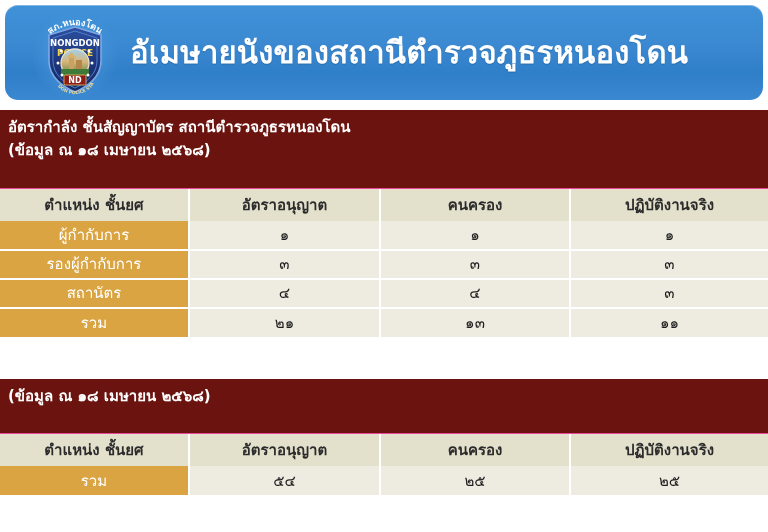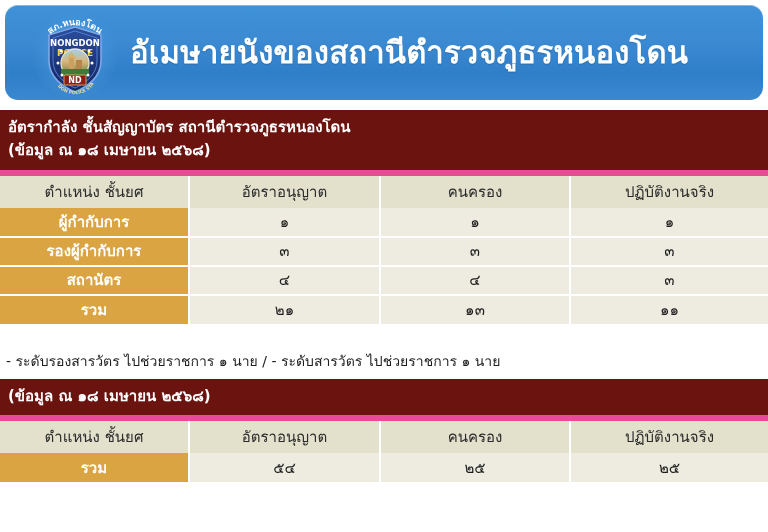--- a/index.html
+++ b/index.html
@@ -27,52 +27,52 @@
   }
 
   
   .logo { position:absolute; left:26px; top:6px; width:88px; height:88px; }
   .logo svg { display:block; width:88px; height:88px; }
 
   
   .tbl { position:absolute; left:0; width:768px; }
   .tbl-head {
     background:#6b140f; color:#ffffff;
-    padding:6px 8px 7px 8px;
-    border-bottom:6px solid #ec4899;
+    padding:6px 8px 25px 8px;
+    border-bottom:1px solid #ec4899;
   }
   .tbl-head .l1 { font-size:15px; font-weight:700; line-height:1.55; white-space:nowrap; }
   .tbl-head .l2 { font-size:15px; font-weight:700; line-height:1.55; white-space:nowrap; }
 
   table { width:768px; border-collapse:collapse; table-layout:fixed; }
   col.c0 { width:189px; }
   col.c1 { width:191px; }
   col.c2 { width:190px; }
   col.c3 { width:198px; }
 
   thead th {
     background:#e3e0cc; color:#2b2b2b;
-    font-size:15px; font-weight:400; text-align:center;
+    font-size:15px; font-weight:700; text-align:center;
     height:32px; padding:2px 0;
     border-right:2px solid #ffffff;
     white-space:nowrap;
   }
   thead th:last-child { border-right:none; }
 
   tbody td {
     height:29px; padding:1px 0;
     font-size:15px; text-align:center;
     background:#eeece1; color:#1d1d1d;
     border-right:2px solid #ffffff;
     border-bottom:2px solid #ffffff;
     white-space:nowrap;
   }
   tbody td:last-child { border-right:none; }
   tbody td.rank {
-    background:#d9a441; color:#ffffff; font-weight:700;
+    background:#d9a441; color:#ffffff; font-weight:400;
     border-right:2px solid #ffffff;
     margin-left:36px;
   }
   tbody tr:last-child td { border-bottom:none; }
 
   .note {
     position:absolute; left:6px; width:740px;
     font-size:14px; color:#1d1d1d; white-space:nowrap;
   }
 </style>
@@ -180,21 +180,20 @@
         <tr>
           <td class="rank">รวม</td>
           <td>๒๑</td>
           <td>๑๓</td>
           <td>๑๑</td>
         </tr>
       </tbody>
     </table>
   </div>
 
-  <div class="note" style="top:350px;">- ระดับรองสารวัตร ไปช่วยราชการ ๑ นาย  / - ระดับสารวัตร ไปช่วยราชการ ๑ นาย</div>
 
   <div class="tbl" style="top:379px;">
     <div class="tbl-head">
       <div class="l2">(ข้อมูล ณ  ๑๘ เมษายน ๒๕๖๘)</div>
     </div>
     <table>
       <colgroup>
           <col class="c0">
           <col class="c1">
           <col class="c2">

